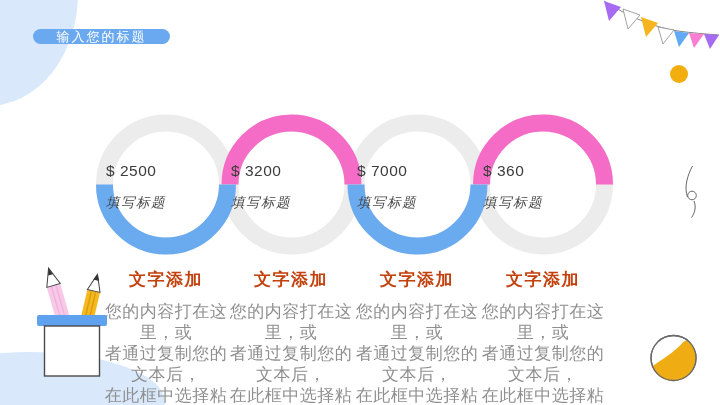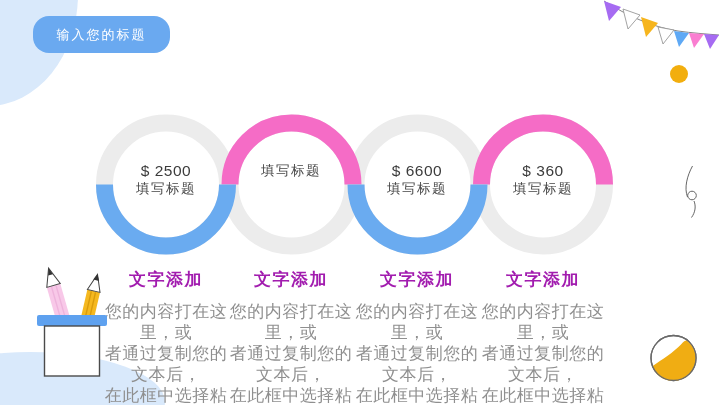--- a/index.html
+++ b/index.html
@@ -4,35 +4,35 @@
 <style>
   html,body{margin:0;padding:0;}
   body{width:720px;height:405px;overflow:hidden;background:#fff;
        font-family:"Liberation Sans","DejaVu Sans",sans-serif;}
   #slide{position:relative;width:720px;height:405px;background:#fff;overflow:hidden;}
 
   .blob{position:absolute;border-radius:50%;background:#d9e9fb;}
   #blob-topleft{left:-102px;top:-118px;width:180px;height:224px;}
   #blob-bottomleft{left:-105px;top:352px;width:270px;height:100px;}
 
-  #title-pill{position:absolute;left:33px;top:16px;width:137px;height:37px;
+  #title-pill{position:absolute;left:33px;top:29px;width:137px;height:15px;
       border-radius:16px;display:flex;align-items:center;justify-content:center;
       color:#fff;font-size:13px;letter-spacing:2px;cursor:pointer;}
 
   #rings-svg{position:absolute;left:0;top:0;width:720px;height:405px;}
 
-  .ring-text{position:absolute;top:162px;width:120px;text-align:center;}
+  .ring-text{position:absolute;top:162px;width:120px;text-align:left;}
   .ring-value{font-size:15.5px;color:#3c3c3c;letter-spacing:0.5px;}
-  .ring-label{font-size:13.5px;color:#454545;letter-spacing:1.5px;margin-top:0;}
+  .ring-label{font-size:13.5px;color:#454545;letter-spacing:1.5px;margin-top:14px;font-style:italic;}
   #ring-text-1{left:106px;} #ring-text-2{left:231px;}
   #ring-text-3{left:357px;} #ring-text-4{left:483px;}
 
   .column{position:absolute;top:268px;width:136px;text-align:center;}
   #column-1{left:98px;} #column-2{left:223px;} #column-3{left:349px;} #column-4{left:475px;}
-  .column-heading{font-size:17px;font-weight:bold;color:#a21caf;letter-spacing:1.5px;}
+  .column-heading{font-size:17px;font-weight:bold;color:#c2410c;letter-spacing:1.5px;}
   .column-body{margin-top:10px;font-size:17px;line-height:21px;color:#8f8f8f;
       letter-spacing:0.5px;white-space:pre-line;}
 
   #flags-svg{position:absolute;left:595px;top:0;width:125px;height:90px;}
   #yellow-dot{position:absolute;left:670px;top:65px;width:18px;height:18px;border-radius:50%;}
   #squiggle-svg{position:absolute;left:678px;top:160px;width:30px;height:65px;}
   #pencil-cup-svg{position:absolute;left:0;top:255px;width:160px;height:150px;}
   #ball-svg{position:absolute;left:640px;top:325px;width:70px;height:70px;}
 </style>
 </head>
@@ -76,24 +76,25 @@
     <path d="M481.5,184.5 A61.5,61.5 0 0 1 604.5,184.5" fill="none" stroke-width="17" stroke="#f56cc6"></path>
     <path d="M104.5,184.5 A61.5,61.5 0 0 0 227.5,184.5" fill="none" stroke-width="17" stroke="#6aabf0"></path>
     <path d="M356,184.5 A61.5,61.5 0 0 0 479,184.5" fill="none" stroke-width="17" stroke="#6aabf0"></path>
   </svg>
 
   <div id="ring-text-1" class="ring-text">
     <div class="ring-value">$ 2500</div>
     <div class="ring-label">填写标题</div>
   </div>
   <div id="ring-text-2" class="ring-text">
+    <div class="ring-value">$ 3200</div>
     <div class="ring-label">填写标题</div>
   </div>
   <div id="ring-text-3" class="ring-text">
-    <div class="ring-value">$ 6600</div>
+    <div class="ring-value">$ 7000</div>
     <div class="ring-label">填写标题</div>
   </div>
   <div id="ring-text-4" class="ring-text">
     <div class="ring-value">$ 360</div>
     <div class="ring-label">填写标题</div>
   </div>
 
   <div id="column-1" class="column">
     <div class="column-heading">文字添加</div>
     <div class="column-body">您的内容打在这里，或

